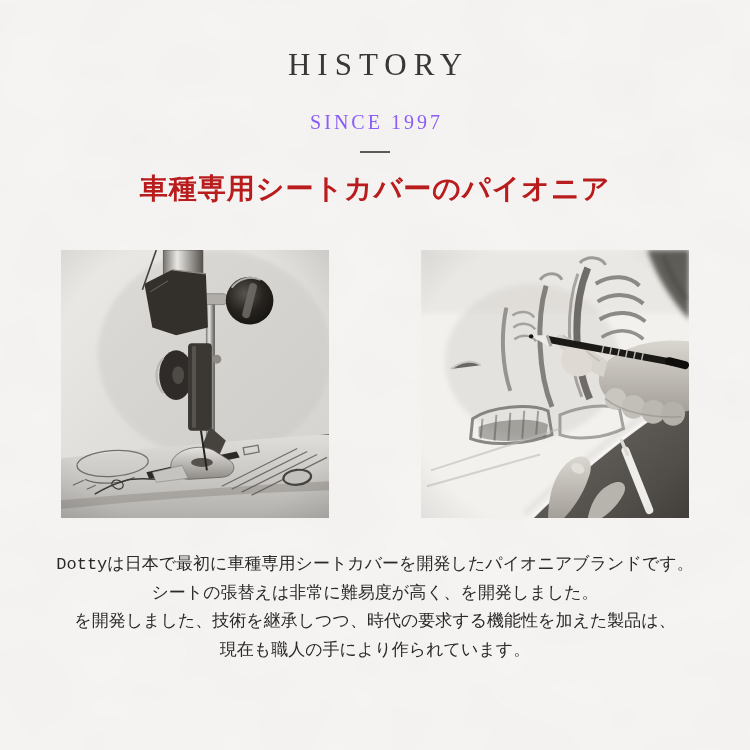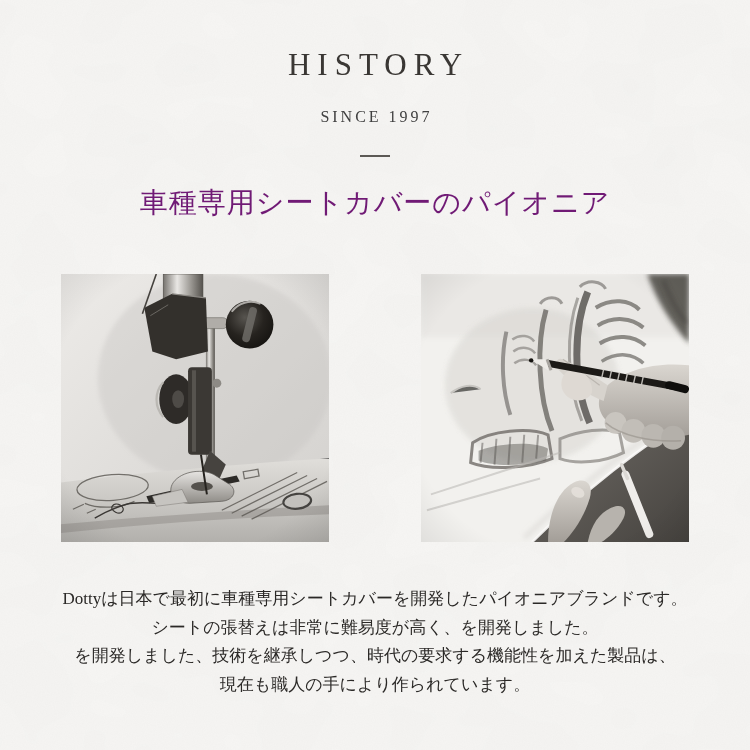--- a/index.html
+++ b/index.html
@@ -3,30 +3,30 @@
 <meta charset="utf-8">
 <style>
   html,body{margin:0;padding:0;}
   body{width:750px;height:750px;}
   .page{
     position:relative;width:750px;height:750px;overflow:hidden;
     background:#f8f7f5;color:#2b2927;
     font-family:"Liberation Serif","DejaVu Serif",serif;
   }
   .texture{position:absolute;left:0;top:0;width:750px;height:750px;pointer-events:none;}
-  .content{position:relative;display:flex;flex-direction:column;align-items:center;width:750px;gap:10px;}
+  .content{position:relative;display:flex;flex-direction:column;align-items:center;width:750px;}
   .title{margin-top:46px;font-size:31px;line-height:38px;letter-spacing:7px;color:#3a3734;font-weight:400;text-indent:7px;}
-  .subtitle{margin-top:12px;font-size:16px;line-height:21px;letter-spacing:3px;color:#404040;text-indent:3px;}
+  .subtitle{margin-top:28px;font-size:20px;line-height:21px;letter-spacing:3px;color:#8b5cf6;text-indent:3px;}
   .divider{margin-top:18px;width:30px;height:2px;background:#5c5955;}
-  .tagline{margin-top:16px;font-size:28px;line-height:40px;font-weight:400;letter-spacing:1px;color:#701a75;}
+  .tagline{margin-top:16px;font-size:28px;line-height:40px;font-weight:700;letter-spacing:1px;color:#b91c1c;}
   .photos{margin-top:41px;display:flex;gap:92px;}
   .photo{width:268px;height:268px;display:block;}
   .photo svg{display:block;width:268px;height:268px;}
   .story{margin-top:33px;font-size:17px;line-height:28.5px;text-align:center;color:#2b2927;}
-  .story div{white-space:nowrap;}
+  .story div{white-space:nowrap;font-family:Liberation Mono, monospace;}
 </style>
 </head>
 <body>
 
 <div class="page">
 
   <svg class="texture" width="750" height="750">
     <defs>
       <filter id="blotch" x="0" y="0" width="100%" height="100%">
         <feTurbulence type="fractalNoise" baseFrequency="0.013 0.017" numOctaves="2" seed="11"></feTurbulence>

